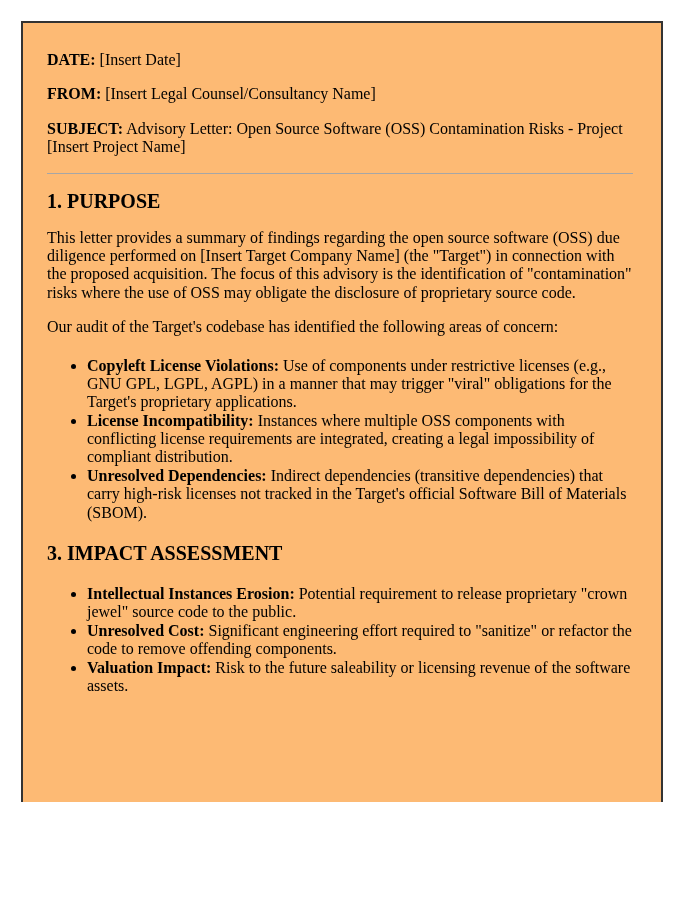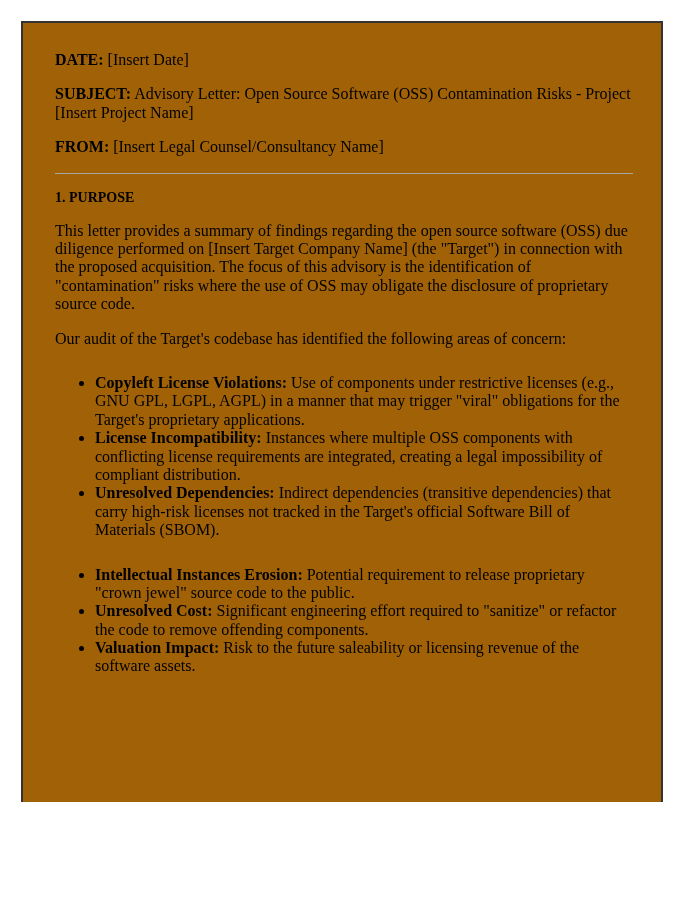--- a/index.html
+++ b/index.html
@@ -18,68 +18,69 @@
     color: #000000;
   }
   .page {
     position: absolute;
     left: 21px;
     top: 21px;
     width: 642px;
     height: 781px;
     border: 2px solid #333333;
     border-bottom: none;
-    background: #a16207;
-    padding: 12px 28px 0 32px;
+    background: #fdba74;
+    padding: 12px 28px 0 24px;
     overflow: hidden;
   }
   p { margin: 16px 0; }
   .heading {
-    font-size: 14px;
+    font-size: 20px;
     font-weight: bold;
     margin: 16px 0;
   }
   .divider {
     border: none;
     border-top: 1px solid #a6a6a6;
     margin: 14px 0;
     height: 0;
   }
   ul {
-    margin: 26px 0;
+    margin: 20px 0;
     padding-left: 40px;
   }
   li { margin: 0; }
   strong { font-weight: bold; }
 </style>
 </head>
 <body>
 
 <div class="page">
 
   <p class="meta"><strong>DATE:</strong> <span>[Insert Date]</span></p>
 
 
+  <p class="meta"><strong>FROM:</strong> <span>[Insert Legal Counsel/Consultancy Name]</span></p>
+
   <p class="meta"><strong>SUBJECT:</strong> <span>Advisory Letter: Open Source Software (OSS) Contamination Risks - Project [Insert Project Name]</span></p>
-
-  <p class="meta"><strong>FROM:</strong> <span>[Insert Legal Counsel/Consultancy Name]</span></p>
 
   <hr class="divider">
 
   <h3 class="heading">1. PURPOSE</h3>
   <p>This letter provides a summary of findings regarding the open source software (OSS) due diligence performed on [Insert Target Company Name] (the "Target") in connection with the proposed acquisition. The focus of this advisory is the identification of "contamination" risks where the use of OSS may obligate the disclosure of proprietary source code.</p>
 
   <p>Our audit of the Target's codebase has identified the following areas of concern:</p>
 
   <ul>
     <li><strong>Copyleft License Violations:</strong> <span>Use of components under restrictive licenses (e.g., GNU GPL, LGPL, AGPL) in a manner that may trigger "viral" obligations for the Target's proprietary applications.</span></li>
     <li><strong>License Incompatibility:</strong> <span>Instances where multiple OSS components with conflicting license requirements are integrated, creating a legal impossibility of compliant distribution.</span></li>
     <li><strong>Unresolved Dependencies:</strong> <span>Indirect dependencies (transitive dependencies) that carry high-risk licenses not tracked in the Target's official Software Bill of Materials (SBOM).</span></li>
   </ul>
 
+  <h3 class="heading">3. IMPACT ASSESSMENT</h3>
 
   <ul>
     <li><strong>Intellectual Instances Erosion:</strong> <span>Potential requirement to release proprietary "crown jewel" source code to the public.</span></li>
     <li><strong>Unresolved Cost:</strong> <span>Significant engineering effort required to "sanitize" or refactor the code to remove offending components.</span></li>
     <li><strong>Valuation Impact:</strong> <span>Risk to the future saleability or licensing revenue of the software assets.</span></li>
   </ul>
 
 </div>
 
 </body></html>

